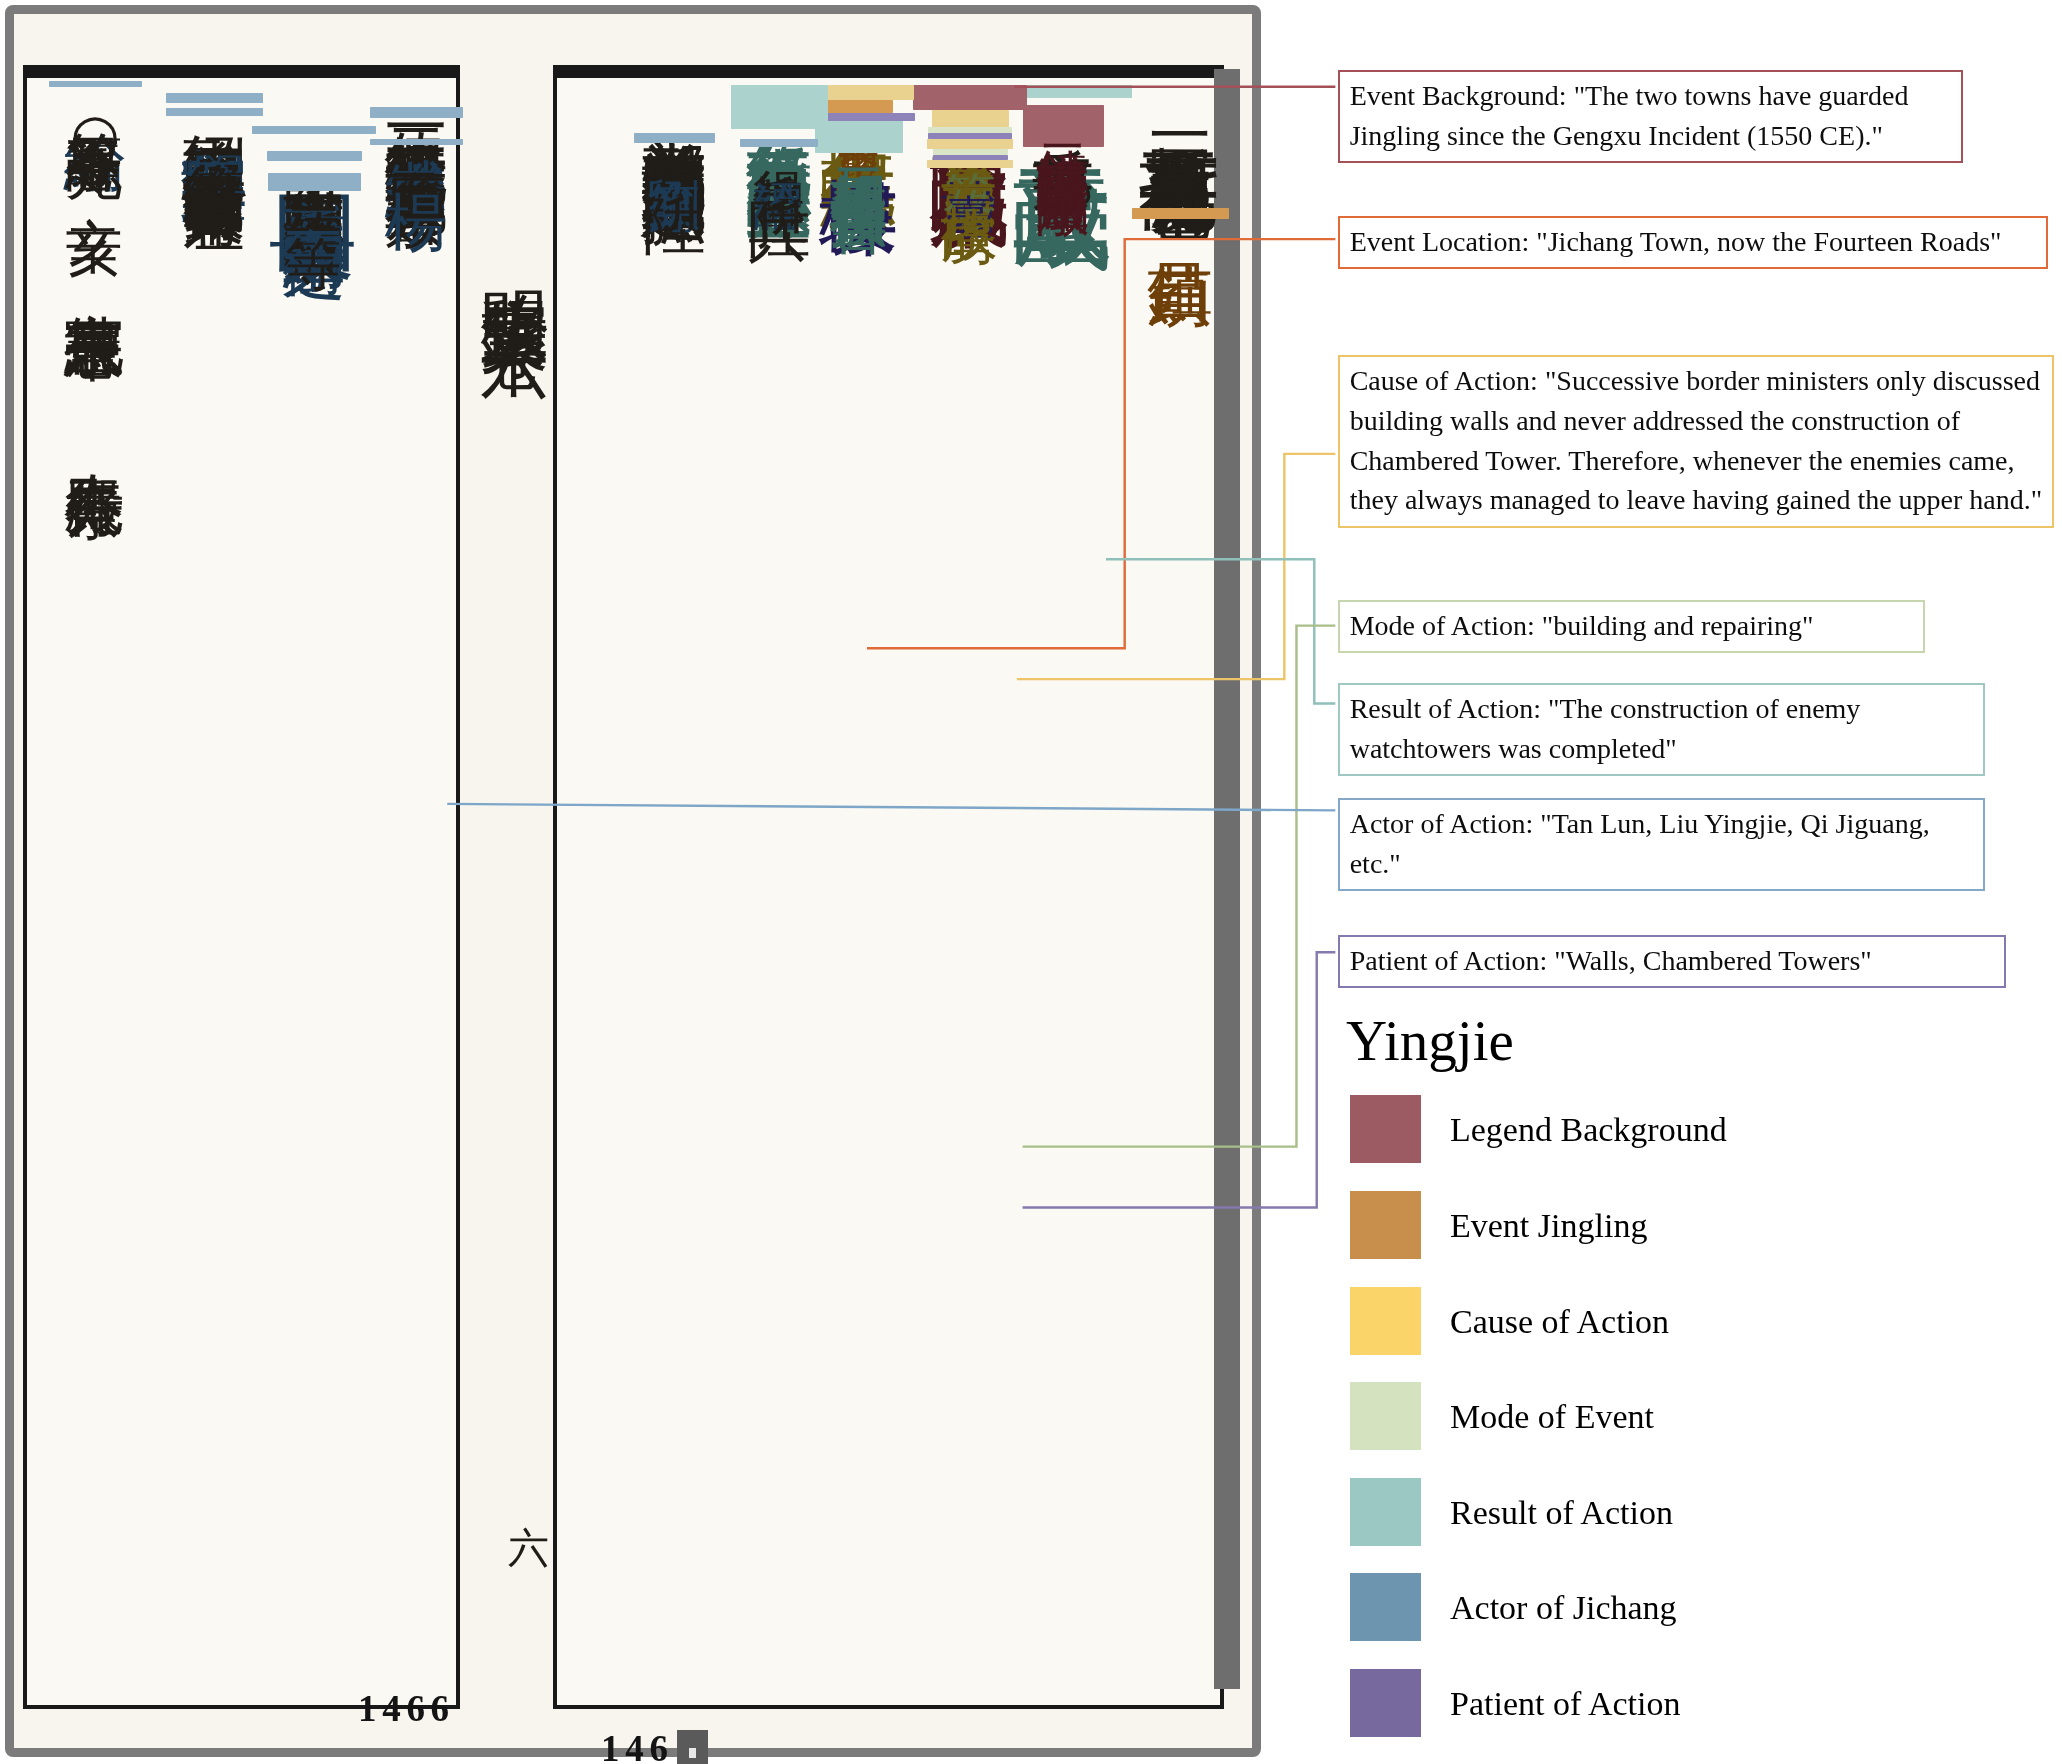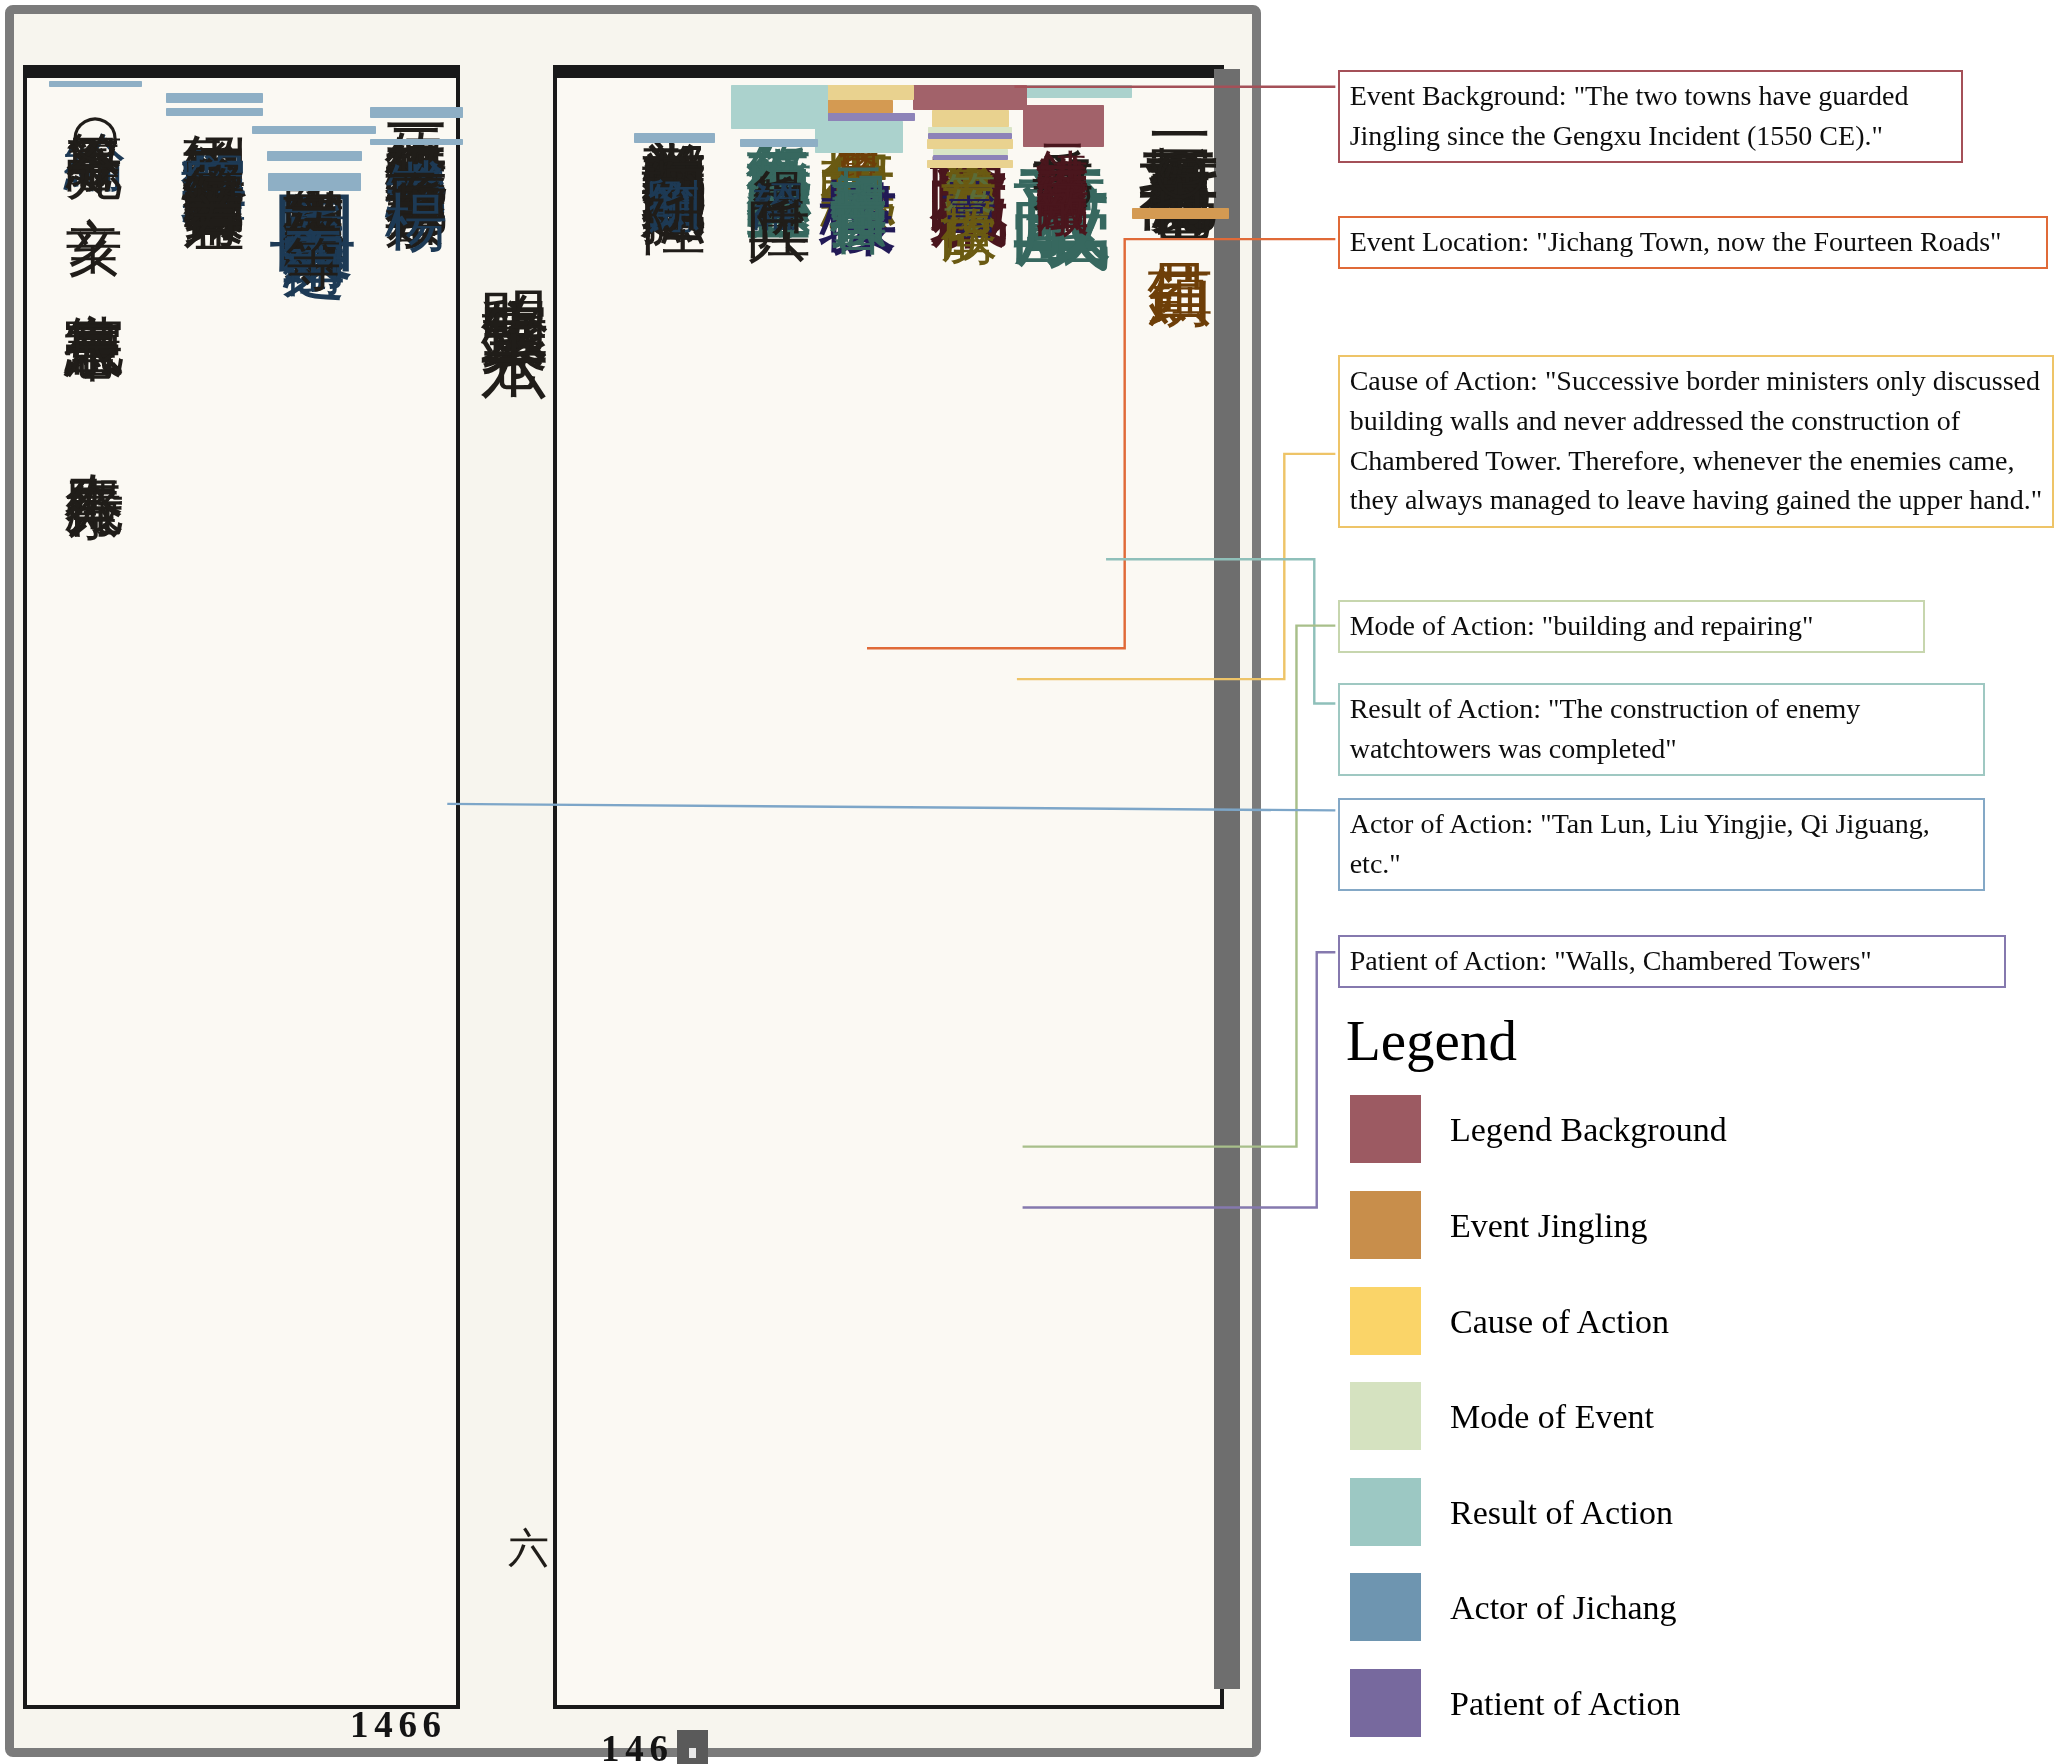--- a/index.html
+++ b/index.html
@@ -110,21 +110,21 @@
 <div id="callouts">
     <div class="callout" style="top: 70px; width: 625px; border-color: rgb(164, 80, 88);">Event Background: "The two towns have guarded Jingling since the Gengxu Incident (1550 CE)."</div>
     <div class="callout" style="top: 216px; width: 710px; border-color: rgb(224, 106, 56);">Event Location: "Jichang Town, now the Fourteen Roads"</div>
     <div class="callout" style="top: 355px; width: 716px; border-color: rgb(238, 196, 104);">Cause of Action: "Successive border ministers only discussed building walls and never addressed the construction of Chambered Tower. Therefore, whenever the enemies came, they always managed to leave having gained the upper hand."</div>
     <div class="callout" style="top: 600px; width: 587px; border-color: rgb(199, 214, 174);">Mode of Action: "building and repairing"</div>
     <div class="callout" style="top: 683px; width: 647px; border-color: rgb(159, 200, 194);">Result of Action: "The construction of enemy watchtowers was completed"</div>
     <div class="callout" style="top: 798px; width: 647px; border-color: rgb(132, 168, 198);">Actor of Action: "Tan Lun, Liu Yingjie, Qi Jiguang, etc."</div>
     <div class="callout" style="top: 935px; width: 668px; border-color: rgb(133, 121, 174);">Patient of Action: "Walls, Chambered Towers"</div>
   </div>
 
-<div class="legend-title">Legend</div>
+<div class="legend-title">Yingjie</div>
 <div id="legend-items">
     <div class="legend-item" style="top: 1095px;">
       <span class="legend-swatch" style="background: rgb(156, 90, 98);"></span>
       <span class="legend-label">Legend Background</span>
     </div>
     <div class="legend-item" style="top: 1191px;">
       <span class="legend-swatch" style="background: rgb(200, 142, 75);"></span>
       <span class="legend-label">Event Jingling</span>
     </div>
     <div class="legend-item" style="top: 1287px;">
@@ -142,20 +142,20 @@
     <div class="legend-item" style="top: 1573px;">
       <span class="legend-swatch" style="background: rgb(110, 149, 176);"></span>
       <span class="legend-label">Actor of Jichang</span>
     </div>
     <div class="legend-item" style="top: 1669px;">
       <span class="legend-swatch" style="background: rgb(119, 105, 158);"></span>
       <span class="legend-label">Patient of Action</span>
     </div>
   </div>
 
-<div class="pagenum" style="left:350px;top:1687px;margin-top:16px;">1466</div>
+<div class="pagenum" style="left:358px;top:1687px;">1466</div>
 <div class="pagenum" id="pagenum-right-wrap" style="left:601px;top:1687px;">
   <span>146</span>
   <span class="num-box">
       <i></i>
     </span>
 </div>
 
 
 </body></html>

